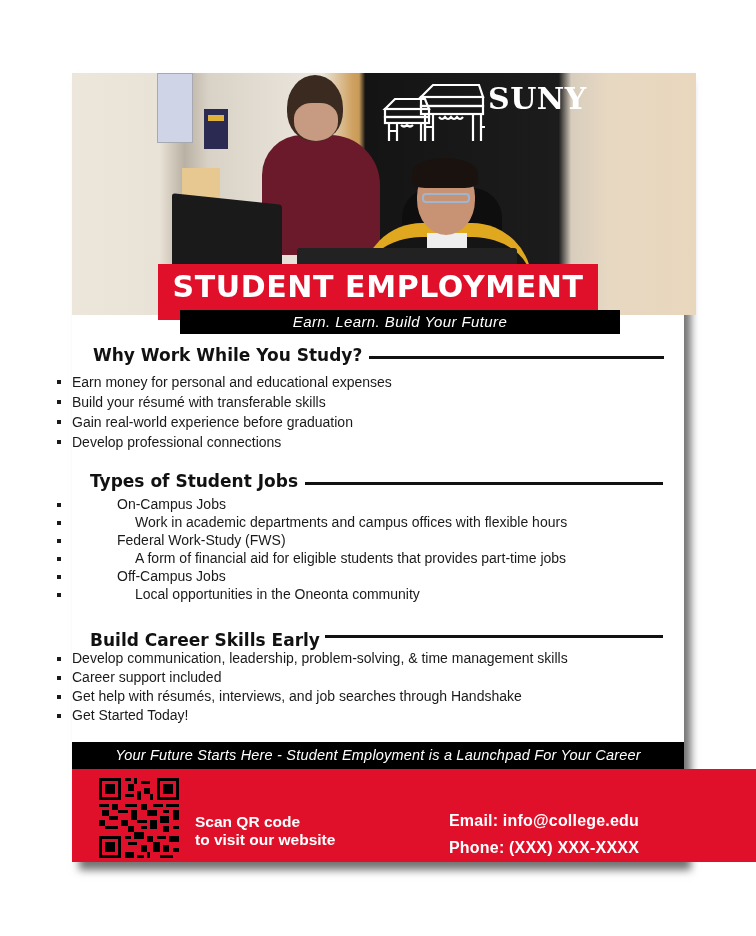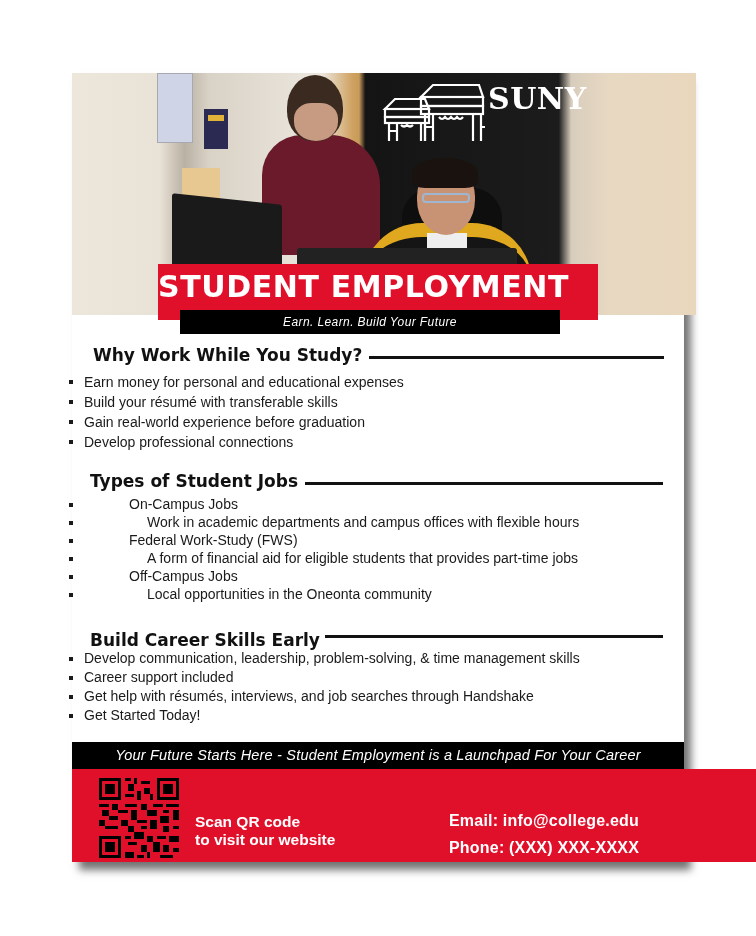--- a/index.html
+++ b/index.html
@@ -21,28 +21,28 @@
   .photo .person2-body { position:absolute; left:290px; top:150px; width:170px; height:95px; background:#151515; border-radius:60px 60px 0 0; border-top:14px solid #e0a81e; }
   .photo .person2-shirt { position:absolute; left:355px; top:160px; width:40px; height:85px; background:#eeeeee; }
   .photo .person2-head { position:absolute; left:345px; top:92px; width:58px; height:70px; background:#c89274; border-radius:45% 45% 50% 50%; }
   .photo .person2-hair { position:absolute; left:340px; top:85px; width:66px; height:30px; background:#1a120e; border-radius:50% 50% 20% 20%; }
   .photo .glasses { position:absolute; left:350px; top:120px; width:48px; height:10px; border:2px solid #9fb6d0; border-radius:4px; box-sizing:border-box; }
 
   .logo { position:absolute; left:309px; top:8px; width:300px; height:64px; }
   .logo .word { position:absolute; left:107px; top:3px; color:#ffffff; font-family:"DejaVu Serif", serif; font-weight:bold; font-size:30px; line-height:29px; letter-spacing:0.5px; }
 
   .title-box { position:absolute; left:86px; top:191px; width:440px; height:56px; background:#e0102b; }
-  .title-box .title { position:absolute; left:0; width:100%; top:5px; color:#ffffff; font-weight:bold; font-size:30px; letter-spacing:0.6px; font-family:"DejaVu Sans", sans-serif; }
-  .tagline { position:absolute; left:108px; top:237px; width:380px; height:24px; background:#000000; color:#ffffff; text-align:center; font-style:italic; font-size:12px; line-height:24px; letter-spacing:0.4px; }
+  .title-box .title { position:absolute; left:0; width:100%; top:5px; text-align:center; color:#ffffff; font-weight:bold; font-size:30px; letter-spacing:0.6px; font-family:"DejaVu Sans", sans-serif; }
+  .tagline { position:absolute; left:108px; top:237px; width:440px; height:24px; background:#000000; color:#ffffff; text-align:center; font-style:italic; font-size:15px; line-height:24px; letter-spacing:0.4px; }
 
   .section { position:absolute; left:0; width:612px; }
   .sec-head { position:relative; height:24px; }
   .sec-head .h { position:absolute; top:0; font-weight:bold; font-size:17px; color:#111; font-family:"DejaVu Sans", sans-serif; white-space:nowrap; }
   .sec-head .rule { position:absolute; height:3px; background:#111; top:11px; }
-  ul.b { list-style:none; margin:12px; padding:0; }
+  ul.b { list-style:none; margin:0; padding:0; }
   ul.b li { position:relative; font-size:14px; line-height:20px; color:#1a1a1a; white-space:nowrap; }
   ul.b li::before { content:""; position:absolute; left:-15px; top:8px; width:4px; height:4px; background:#1a1a1a; }
   ul.b li.sub::before { width:4px; height:4px; }
   .lvl1 { padding-left:45px; }
   .lvl2 { padding-left:63px; }
   .sub-line { line-height:18px !important; }
 
   .strip { position:absolute; left:0; top:669px; width:612px; height:27px; background:#000000; color:#ffffff; font-style:italic; font-size:14.5px; line-height:27px; text-align:center; letter-spacing:0.2px; }
   .footer { position:absolute; left:0; top:696px; width:699px; height:93px; background:#e0102b; }
   .qr { position:absolute; left:26px; top:9px; width:82px; height:80px; }

